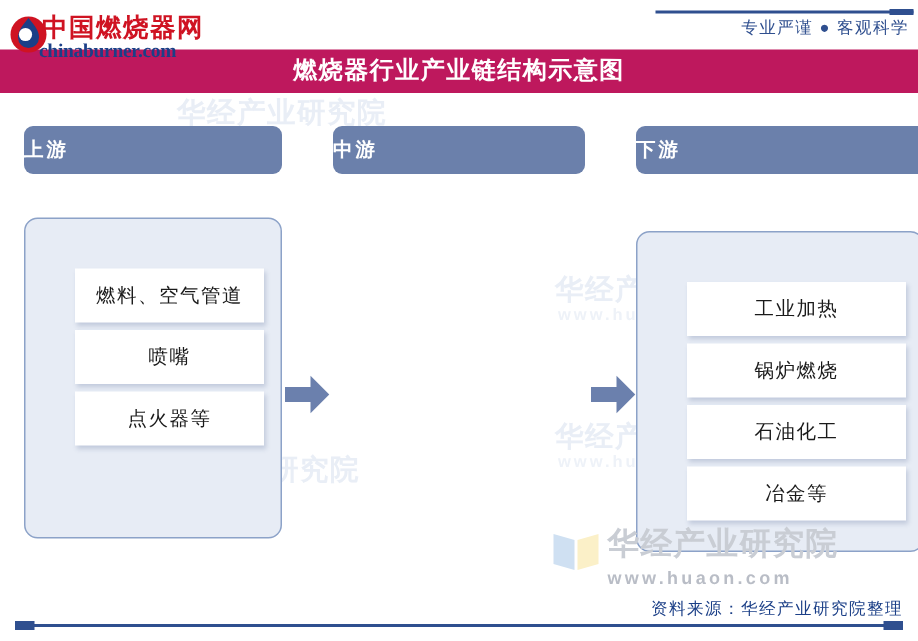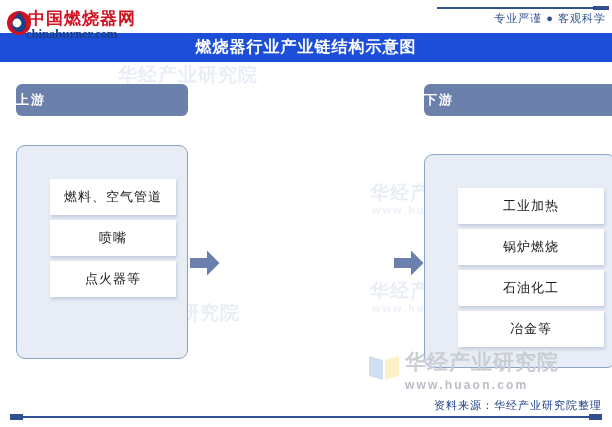--- a/index.html
+++ b/index.html
@@ -92,21 +92,21 @@
     letter-spacing: 1px;
     white-space: nowrap;
     margin-left: 32px;
   }
 
   
   .titlebar {
     position: absolute;
     left: 0; top: 33px;
     width: 612px; height: 29px;
-    background: #1d4ed8;
+    background: #be185d;
     z-index: 5;
   }
   .titlebar-text {
     position: absolute;
     left: 0; right: 0; top: 4px;
     text-align: center;
     font-size: 16px;
     font-weight: bold;
     color: #ffffff;
     letter-spacing: 1px;
@@ -279,20 +279,23 @@
   <div class="tagline-rule"></div>
   <div class="tagline">专业严谨 ● 客观科学</div>
 
   <div class="titlebar">
     <div class="titlebar-text">燃烧器行业产业链结构示意图</div>
   </div>
 
   <div class="pill pill-up">
     <span>上游</span>
   </div>
+  <div class="pill pill-mid">
+    <span>中游</span>
+  </div>
   <div class="pill pill-down">
     <span>下游</span>
   </div>
 
   <div class="stage stage-up">
     <div class="items">
       <div class="item">燃料、空气管道</div>
       <div class="item">喷嘴</div>
       <div class="item">点火器等</div>
     </div>

